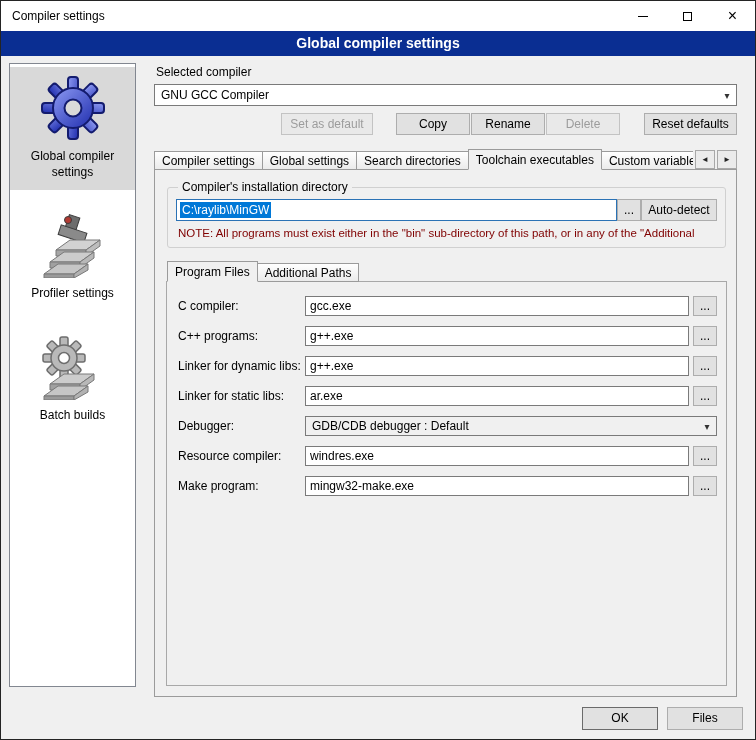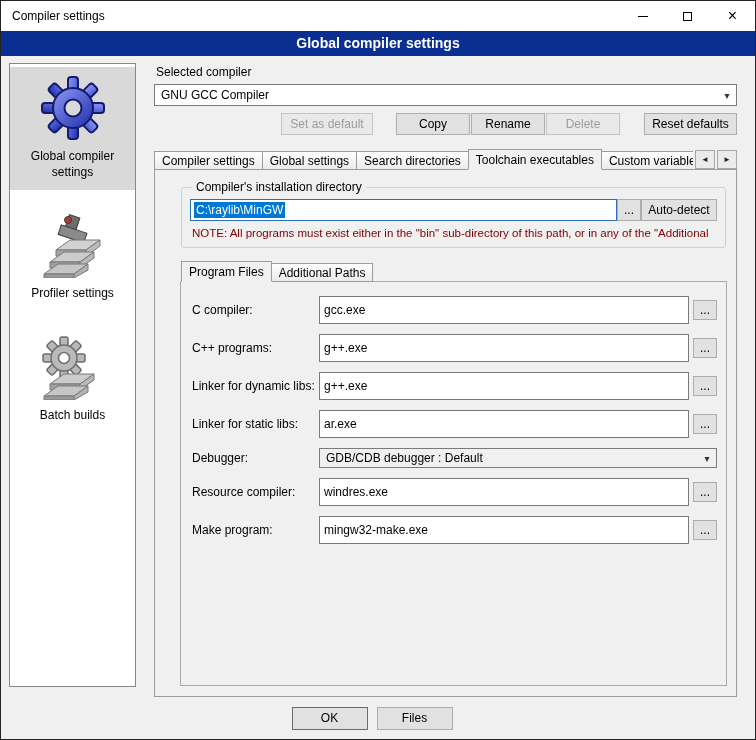--- a/index.html
+++ b/index.html
@@ -49,43 +49,43 @@
 
   
   .tabstrip { margin-top: 14px; position: relative; padding-right: 44px; height: 21px; flex: 0 0 auto; z-index: 3; margin-bottom: -1px; }
   .tabs-scroller { display: flex; align-items: flex-end; height: 21px; overflow: hidden; }
   .tab { flex: 0 0 auto; border: 1px solid #9b9b9b; background: linear-gradient(#ffffff, #ebebeb); padding: 0 7px; height: 19px; line-height: 18px; margin-right: -1px; white-space: nowrap; }
   .tab.active { background: #f0f0f0; height: 21px; line-height: 20px; border-bottom: 1px solid #f0f0f0; position: relative; z-index: 4; }
   .tab-arrows { position: absolute; right: 0; bottom: 1px; display: flex; gap: 2px; }
   .arrow-btn { width: 20px; height: 19px; background: #ebebeb; border: 1px solid #a8a8a8; font-size: 8px; padding: 0; line-height: 1; color: #222; }
 
   
-  .panel { border: 1px solid #9b9b9b; background: #f0f0f0; flex: 1; padding: 10px 9px 10px 25px; display: flex; flex-direction: column; min-height: 0; }
+  .panel { border: 1px solid #9b9b9b; background: #f0f0f0; flex: 1; padding: 10px 9px 10px 11px; display: flex; flex-direction: column; min-height: 0; }
 
   fieldset.groupbox { border: 1px solid #d0d0d0; border-radius: 3px; margin: 0 1px; padding: 2px 8px 8px; }
   fieldset.groupbox legend { padding: 0 4px; margin-left: 2px; }
   .dir-row { display: flex; align-items: center; margin-top: 3px; }
   .dir-input { flex: 1; height: 22px; border: 1px solid #2a72b5; background: #fff; display: flex; align-items: center; padding-left: 3px; overflow: hidden; }
   .dir-input .sel { background: #0078d7; color: #fff; padding: 1px 2px; white-space: nowrap; }
   .mini-btn { width: 24px; padding: 0; flex: 0 0 auto; }
   .autodetect { width: 76px; padding: 0; flex: 0 0 auto; }
   .note { color: #7f0000; margin: 6px 0 0 2px; white-space: nowrap; overflow: hidden; font-size: 11.5px; }
 
   
   .subtabs { margin-top: 13px; display: flex; align-items: flex-end; height: 21px; position: relative; z-index: 2; margin-bottom: -1px; padding-left: 1px; }
   .subpanel { border: 1px solid #a8a8a8; background: #f0f0f0; flex: 1; padding: 14px 9px 10px 11px; min-height: 0; }
 
   .form-row { display: flex; align-items: center; margin-bottom: 10px; }
   .form-row label { width: 127px; flex: 0 0 auto; }
-  .form-row input.txt { flex: 1; height: 28px; border: 1px solid #7a7a7a; padding: 0 4px; font: 12px "Liberation Sans", sans-serif; background: #fff; min-width: 0; }
+  .form-row input.txt { flex: 1; height: 20px; border: 1px solid #7a7a7a; padding: 0 4px; font: 12px "Liberation Sans", sans-serif; background: #fff; min-width: 0; }
   .form-row .mini-btn { margin-left: 4px; height: 20px; }
   .form-row .combo.small { flex: 1; height: 20px; }
 
   
-  .footer { flex: 0 0 auto; height: 42px; display: flex; align-items: center; justify-content: center; gap: 9px; padding-right: 12px; }
+  .footer { flex: 0 0 auto; height: 42px; display: flex; align-items: center; justify-content: flex-end; gap: 9px; padding-right: 12px; }
   .footer .btn { width: 76px; height: 23px; }
   .footer .btn.ok { border-color: #6b6b6b; }
 </style>
 </head>
 <body>
 
 <div class="window">
 
   <div class="titlebar">
     <span class="title">Compiler settings</span>

